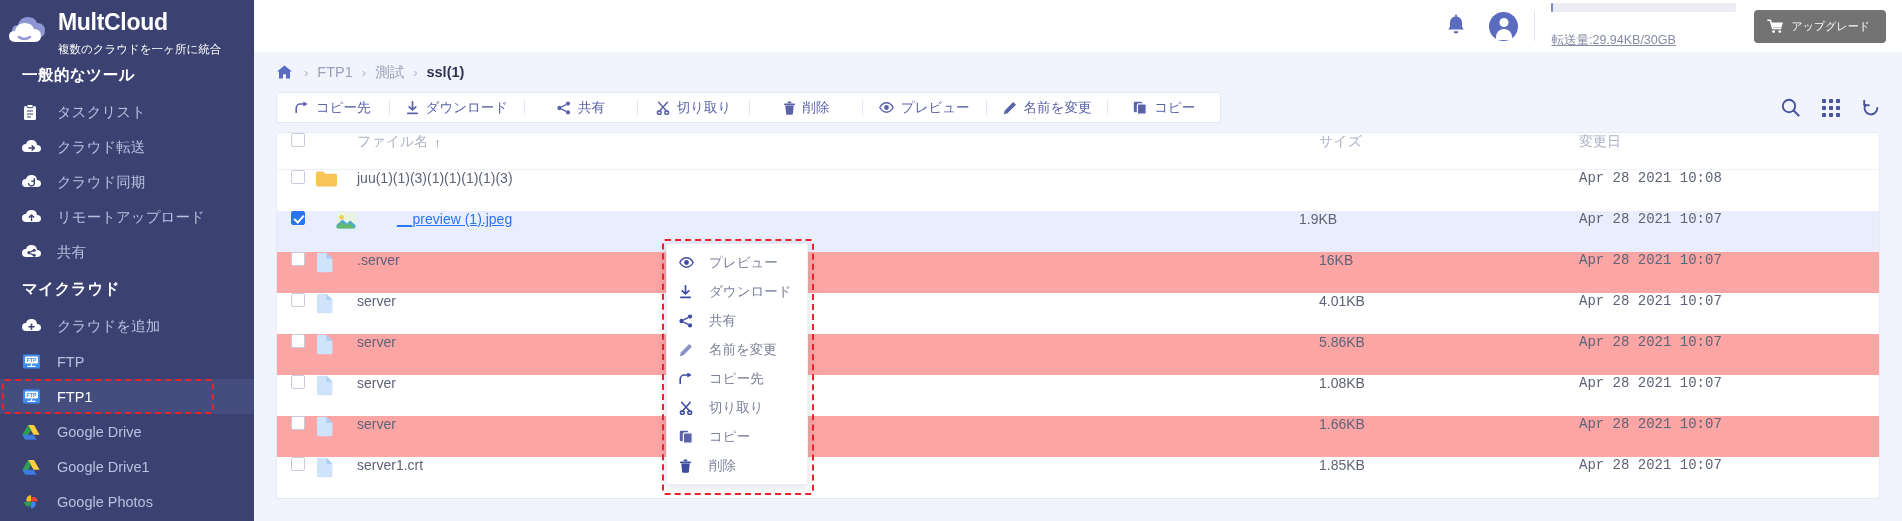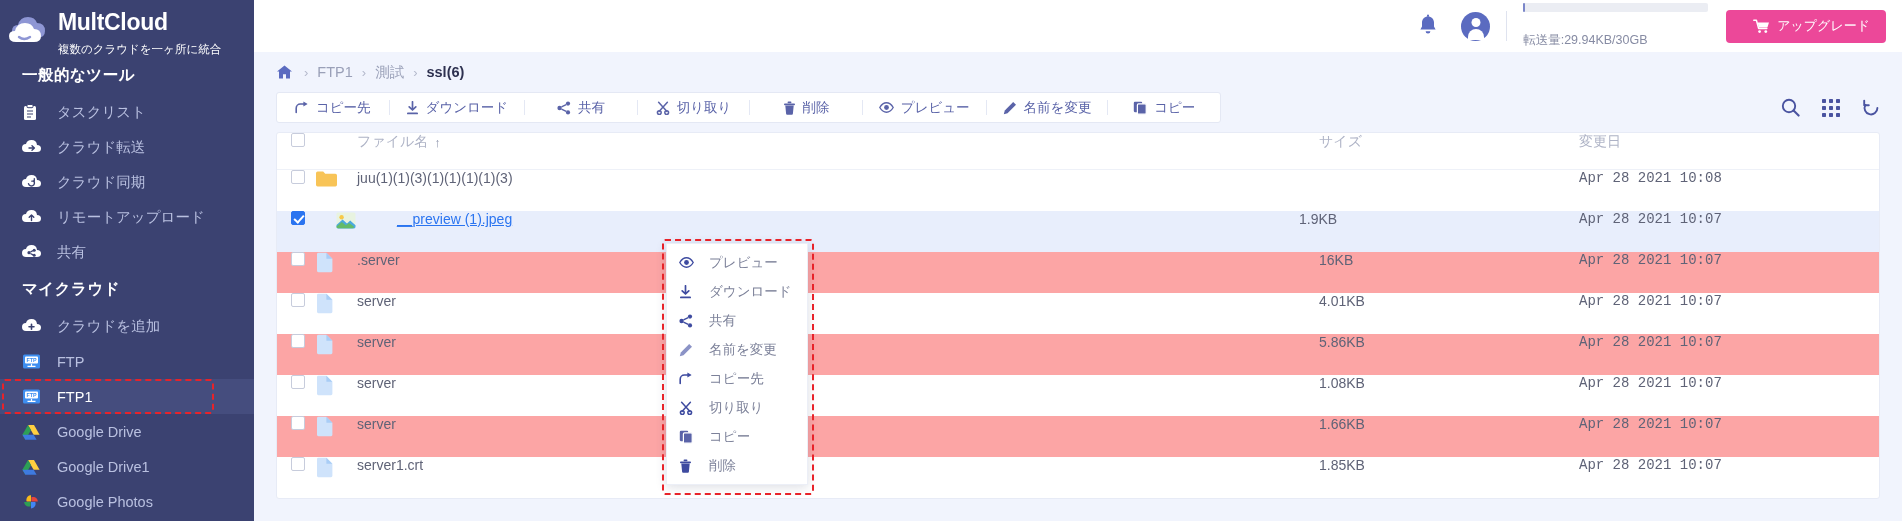--- a/index.html
+++ b/index.html
@@ -74,25 +74,25 @@
     content: ""; position: absolute; left: 50%; top: 17px;
     transform: translateX(-50%);
     width: 16px; height: 11px; border-radius: 8px 8px 0 0; background: #fff;
   }
   .vdiv { width: 1px; height: 30px; background: #dfe3ef; margin: 0 16px; }
   .quota { width: 185px; margin-right: 18px; }
   .quota-bar {
     height: 9px; background: #ebedf3; border-radius: 2px; width: 100%;
   }
   .quota-bar i { display: block; height: 100%; background: #7b87c9; border-radius: 2px; width: 1%; }
-  .quota-txt { font-size: 12.5px; color: #868ba3; margin-top: 20px; }
+  .quota-txt { font-size: 12.5px; color: #868ba3; margin-top: 20px; text-decoration: underline; }
   .btn-upgrade {
-    background: #ec4899; color: #ffffff; font-size: 13px;
+    background: #737373; color: #ffffff; font-size: 11px;
     height: 33px; border-radius: 4px; border: none;
-    padding: 0 16px 0 27px; display: flex; align-items: center;
+    padding: 0 16px 0 13px; display: flex; align-items: center;
     cursor: pointer; white-space: nowrap;
   }
   .btn-upgrade .cart { margin-right: 7px; display: flex; }
 
   
   .crumbs {
     height: 40px; display: flex; align-items: center;
     padding-left: 22px; font-size: 14.5px; color: #9aa0b8;
   }
   .crumbs .home { margin-right: 2px; display: flex; align-items: center; cursor: pointer; }
@@ -365,21 +365,21 @@
       <span class="home">
         <svg width="17" height="16" viewBox="0 0 17 16">
             <path d="M8.5 1.4 1 7.6h2v7h4v-4.4h3V14.6h4v-7h2z" fill="#5b6bc0"></path>
           </svg>
       </span>
       <span class="sep">›</span>
       <span class="c">FTP1</span>
       <span class="sep">›</span>
       <span class="c">測試</span>
       <span class="sep">›</span>
-      <span class="c cur">ssl(6)</span>
+      <span class="c cur">ssl(1)</span>
     </div>
 
     <div class="toolbar-wrap">
       <div class="toolbar">
 
         <div class="tb-btn">
           <span class="ic">
             <svg width="14" height="13" viewBox="0 0 14 13">
                 <path d="M1.2 11.5V7.2c0-2.3 1.9-4.2 4.2-4.2h5.2" stroke="#5a63a8" stroke-width="1.6" fill="none" stroke-linecap="round"></path>
                 <path d="M8.4 .6 12.6 3l-4.2 2.4z" fill="#5a63a8"></path>

